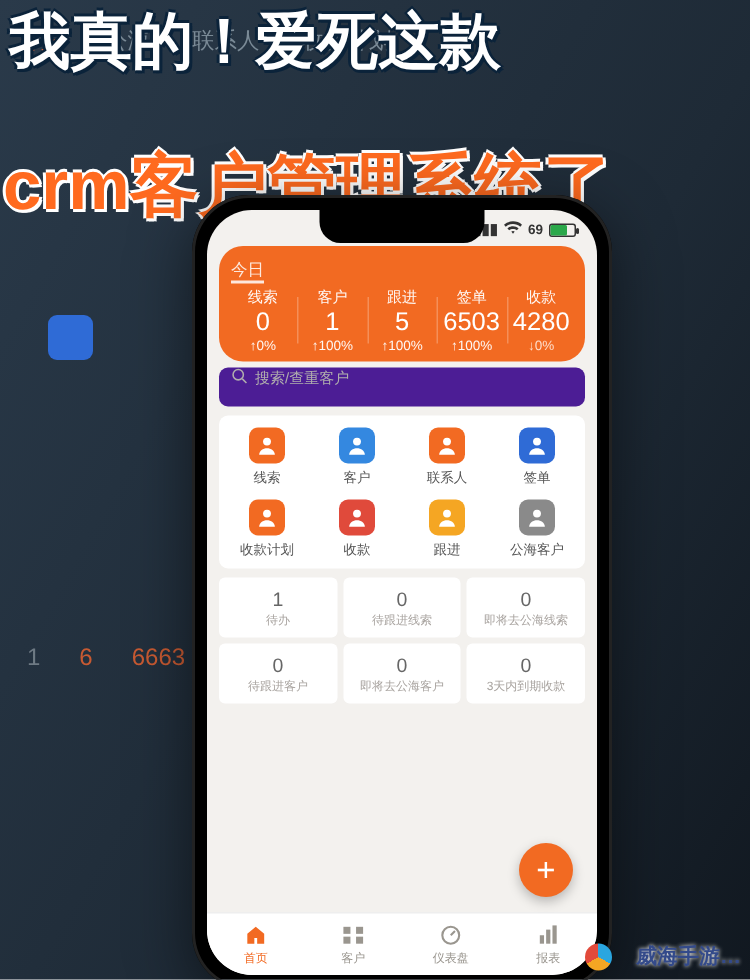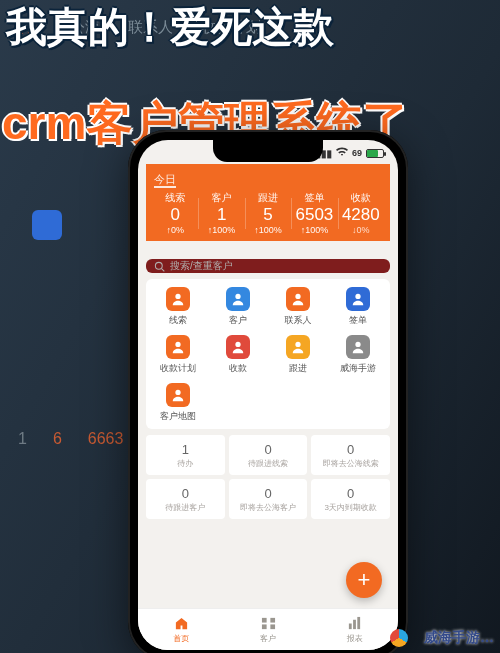--- a/index.html
+++ b/index.html
@@ -41,37 +41,37 @@
     width:110px; height:22px; background:#000; border-radius:0 0 14px 14px; z-index:5; }
   .statusbar { height:22px; display:flex; justify-content:space-between; align-items:center;
     padding:4px 14px 0; font-size:10px; color:#333; font-weight:600; }
   .statusbar .right { display:flex; gap:4px; align-items:center; }
   .sig, .wifi { font-size:10px; }
   .batt { width:18px; height:9px; border:1px solid #333; border-radius:2px; position:relative; }
   .batt::after { content:""; position:absolute; right:-3px; top:2px; width:2px; height:4px; background:#333; border-radius:1px; }
   .batt > div { height:100%; background:#2ba84a; border-radius:1px; }
 
   
-  .panel { margin:2px 8px 18px; background:#f26a22; border-radius:0; padding:8px 6px 6px;
+  .panel { margin:2px 8px 4px; background:#f26a22; border-radius:16px; padding:8px 6px 6px;
     color:#fff; }
   .panel-tabs { font-size:11px; padding-left:2px; }
   .panel-tabs span { opacity:.85; }
   .panel-tabs span.on { border-bottom:2px solid #fff; padding-bottom:1px; }
   .stats { display:flex; margin-top:4px; }
   .stat { flex:1; text-align:center; position:relative; }
   .stat + .stat::before { content:""; position:absolute; left:0; top:15%; bottom:15%;
     width:1px; background:rgba(255,255,255,.25); }
   .stat .lbl { font-size:10px; opacity:.95; }
   .stat .val { font-size:17px; font-weight:500; line-height:1.2; }
   .stat .delta { font-size:9px; opacity:.95; }
   .stat .delta.down { color:#ffe2d2; }
 
   
-  .search { margin:0 8px 6px; background:#7f1d1d; border-radius:6px; height:14px;
-    display:flex; align-items:center; padding:0 8px; color:#b0aead; font-size:10px; }
+  .search { margin:0 8px 6px; background:#4c1d95; border-radius:6px; height:26px;
+    display:flex; align-items:flex-start; padding:0 8px; color:#b0aead; font-size:10px; }
   .search svg { width:11px; height:11px; margin-right:5px; stroke:#b0aead; fill:none; }
 
   
   .grid { margin:0 8px 6px; background:#fff; border-radius:6px; padding:8px 2px 6px;
     display:grid; grid-template-columns:repeat(4,1fr); row-gap:8px; }
   .app { text-align:center; font-size:9px; color:#555; }
   .app .ic { width:24px; height:24px; margin:0 auto 3px; border-radius:6px;
     display:flex; align-items:center; justify-content:center; }
   .app .ic svg { width:14px; height:14px; fill:#fff; }
 
@@ -255,30 +255,21 @@
           </div>
           <div>跟进</div>
         </div>
         <div class="app">
           <div class="ic" style="background:#8a8a8a">
             <svg viewBox="0 0 16 16">
               <circle cx="8" cy="5" r="3"></circle>
               <path d="M2 15c0-3 3-5 6-5s6 2 6 5z"></path>
             </svg>
           </div>
-          <div>威海手游</div>
-        </div>
-        <div class="app">
-          <div class="ic" style="background:#f26a22">
-            <svg viewBox="0 0 16 16">
-              <circle cx="8" cy="5" r="3"></circle>
-              <path d="M2 15c0-3 3-5 6-5s6 2 6 5z"></path>
-            </svg>
-          </div>
-          <div>客户地图</div>
+          <div>公海客户</div>
         </div>
       </div>
 
     <div class="cards" id="cards">
         <div class="card">
           <div class="num">1</div>
           <div class="lbl">待办</div>
         </div>
         <div class="card">
           <div class="num">0</div>
@@ -322,20 +313,29 @@
               <rect x="10" y="2" width="5" height="5"></rect>
               <rect x="1" y="9" width="5" height="5"></rect>
               <rect x="10" y="9" width="5" height="5"></rect>
             </svg>
           </div>
           <div>客户</div>
         </div>
         <div class="tab">
           <div class="ti">
             <svg viewBox="0 0 16 16">
+              <circle cx="8" cy="8" r="6" fill="none" stroke="currentColor" stroke-width="1.5"></circle>
+              <path d="M8 8l3-3" stroke="currentColor" stroke-width="1.5"></path>
+            </svg>
+          </div>
+          <div>仪表盘</div>
+        </div>
+        <div class="tab">
+          <div class="ti">
+            <svg viewBox="0 0 16 16">
               <rect x="2" y="8" width="3" height="6"></rect>
               <rect x="6.5" y="4" width="3" height="10"></rect>
               <rect x="11" y="1" width="3" height="13"></rect>
             </svg>
           </div>
           <div>报表</div>
         </div>
       </div>
   </div>
 </div>

